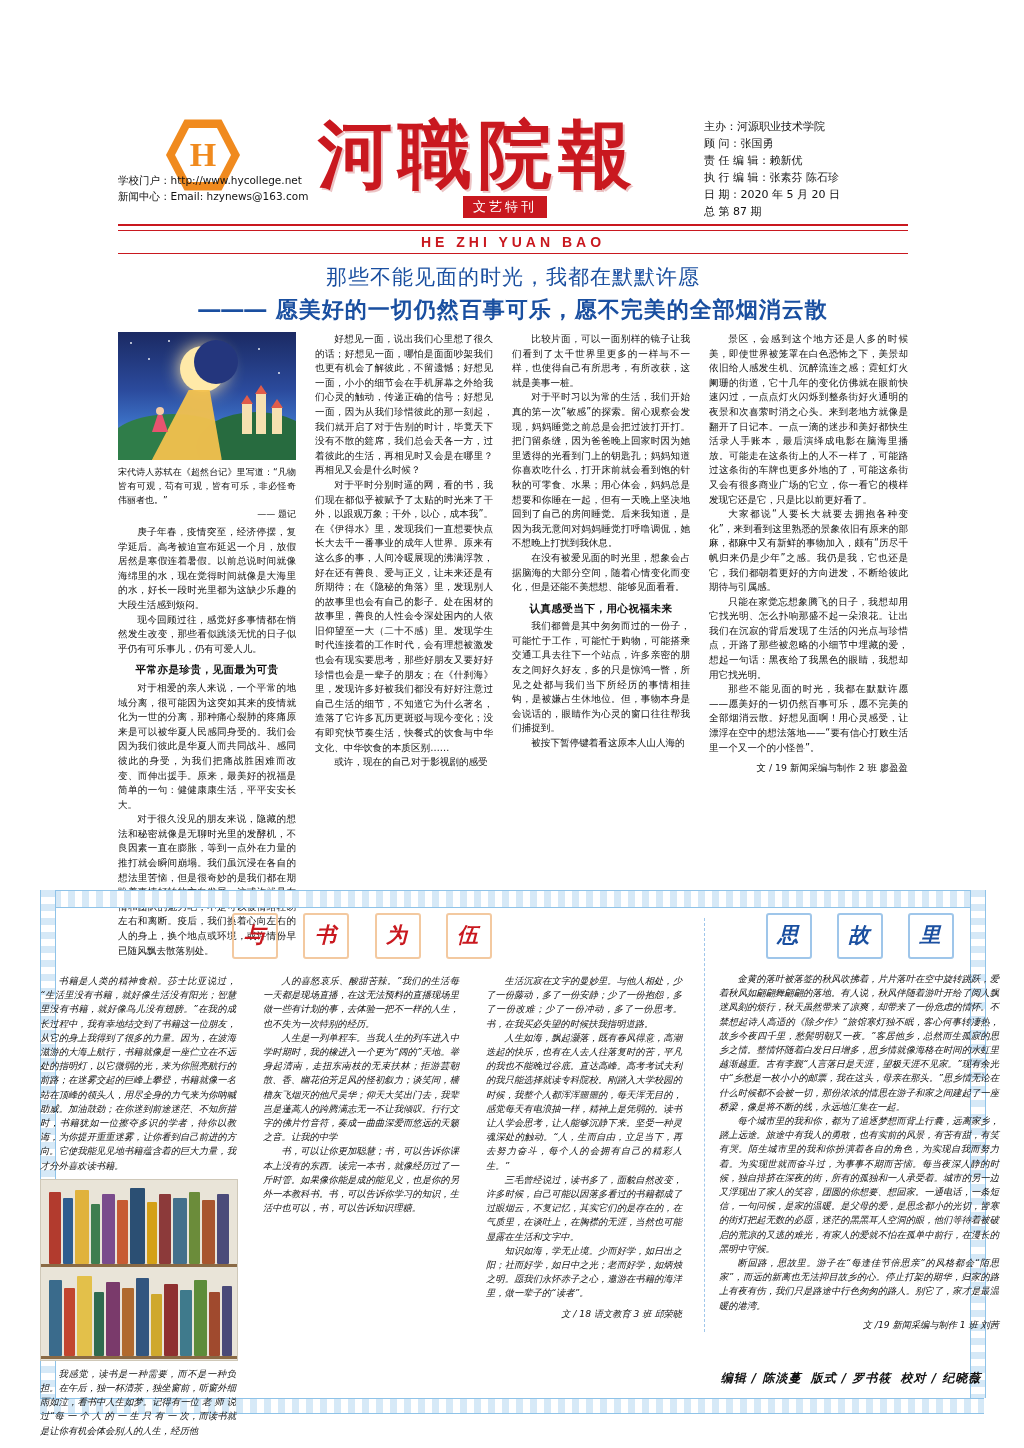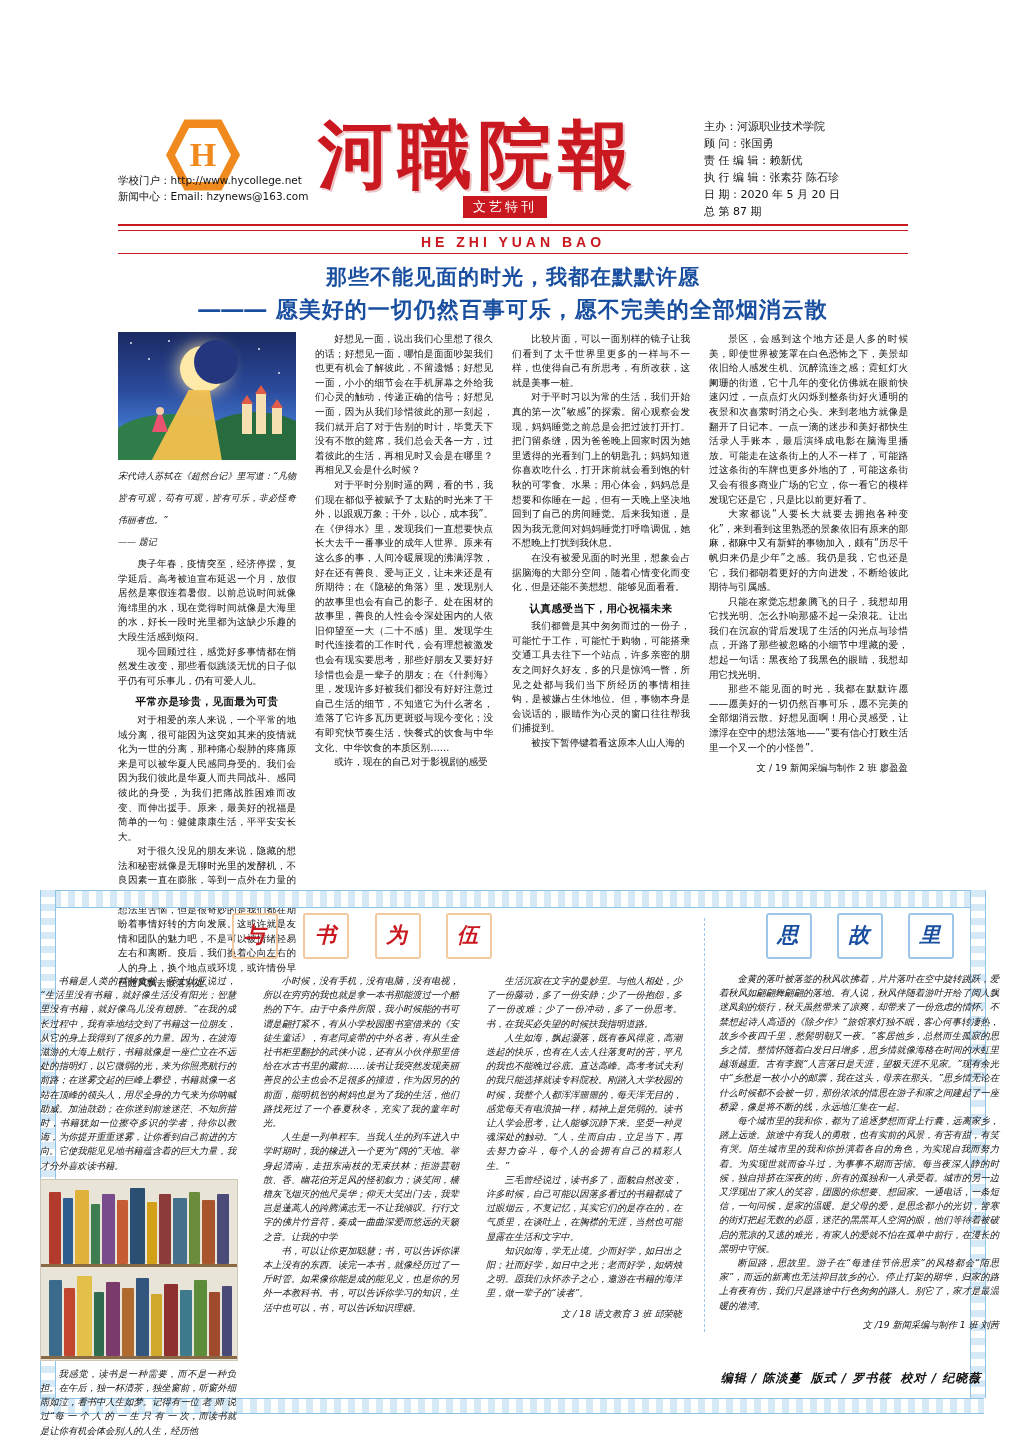--- a/index.html
+++ b/index.html
@@ -74,21 +74,21 @@
     font-family:"Liberation Sans",sans-serif;
   }
   .pinyin-bar .rule2{
     height:3px;border-top:1px solid #c9181f;margin-top:3px;
   }
   
   .headline{
     position:absolute;left:118px;top:262px;width:790px;text-align:center;
     color:#1a4fa0;
   }
-  .headline .l1{font-size:21px;font-weight:bold;letter-spacing:1px;line-height:30px;}
+  .headline .l1{font-size:21px;font-weight:normal;letter-spacing:1px;line-height:30px;}
   .headline .l2{font-size:22px;font-weight:bold;letter-spacing:1px;line-height:32px;margin-top:2px;}
   
   .article{
     position:absolute;left:118px;top:332px;width:790px;height:540px;
   }
   .col{
     position:absolute;top:0;width:178px;
     font-size:9.6px;line-height:14.6px;
     text-align:justify;
     color:#111;
@@ -142,23 +142,23 @@
     position:absolute;bottom:0;width:10px;background:#f6e0b0;
   }
   .photo .castle .t1{left:0;height:30px;}
   .photo .castle .t2{left:14px;height:40px;}
   .photo .castle .t3{left:30px;height:26px;}
   .photo .castle .r{
     position:absolute;width:0;height:0;border-left:6px solid transparent;border-right:6px solid transparent;border-bottom:9px solid #e05c4a;
   }
   .photo .star{position:absolute;width:2px;height:2px;background:#fff;border-radius:50%;opacity:.9;}
   .caption{
-    font-size:9px;line-height:22px;color:#111;margin-bottom:4px;font-style:italic;
-  }
-  .caption .sig{display:block;}
+    font-size:9px;line-height:14px;color:#111;margin-bottom:4px;
+  }
+  .caption .sig{display:block;text-align:right;}
   .subhead{
     text-align:center;font-weight:bold;font-size:10.5px;margin:6px 0 4px;color:#111;
     letter-spacing:.5px;
   }
   .byline{
     text-align:right;font-size:9.4px;margin-top:6px;
   }
   
   .divider{
     position:absolute;left:40px;top:890px;width:944px;height:16px;
@@ -376,21 +376,21 @@
           <div class="bk" style="left:123px;bottom:4px;width:14px;height:72px;background:#8f3030"></div>
           <div class="bk" style="left:139px;bottom:4px;width:12px;height:66px;background:#3f7a8c"></div>
           <div class="bk" style="left:153px;bottom:4px;width:13px;height:76px;background:#5d8c3a"></div>
           <div class="bk" style="left:168px;bottom:4px;width:11px;height:64px;background:#a04a2e"></div>
           <div class="bk" style="left:181px;bottom:4px;width:10px;height:70px;background:#4a4a78"></div>
         </div>
         <p>我感觉，读书是一种需要，而不是一种负担。在午后，独一杯清茶，独坐窗前，听窗外细雨如泣，看书中人生如梦。记得有一位 老 师 说 过“每 一 个 人 的 一 生 只 有 一 次，而读书就是让你有机会体会别人的人生，经历他</p>
       </div>
 
       <div class="bcol bc2">
-        <p>小时候，没有手机，没有电脑，没有电视，所以在穷穷的我也就是拿一本书那能渡过一个酷热的下午。由于中条件所限，我小时候能的书可谓是翩打紧不，有从小学校园图书室借来的《安徒生童话》，有老同桌带的中外名著，有从生金社书柜里翻抄的武侠小说，还有从小伙伴那里借给在水古书里的藏前……读书让我突然发现美丽善良的公主也会不足很多的撞道，作为因另的的前面，能明机智的树妈也是为了我的生活，他们路找死过了一个春夏秋冬，充实了我的童年时光。</p>
+        <p>人的喜怒哀乐、酸甜苦辣。”我们的生活每一天都是现场直播，在这无法预料的直播现场里做一些有计划的事，去体验一把不一样的人生，也不失为一次特别的经历。</p>
         <p>人生是一列单程车。当我人生的列车进入中学时期时，我的橡进入一个更为“阔的”天地。举身起清南，走扭东南枝的无束扶林；拒游芸朝散、香、幽花伯芳足风的怪初叙力；谈笑间，樯橹灰飞烟灭的他尺吴华；仰天大笑出门去，我辈岂是蓬蒿人的跨腾满志无一不让我倾叹。行行文字的佛片竹音符，奏成一曲曲深爱而悠远的天籁之音。让我的中学</p>
         <p>书，可以让你更加聪慧；书，可以告诉你课本上没有的东西。读完一本书，就像经历过了一斤时管。如果像你能是成的能见义，也是你的另外一本教科书。书，可以告诉你学习的知识，生活中也可以，书，可以告诉知识理糖。</p>
       </div>
 
       <div class="bcol bc3">
         <p>生活沉寂在文字的曼妙里。与他人相处，少了一份藤动，多了一份安静；少了一份抱怨，多了一份改难；少了一份冲动，多了一份思考。书，在我买必失望的时候扶我指明道路。</p>
         <p>人生如海，飘起灏落，既有春风得意，高潮迭起的快乐，也有在人去人往落复时的苦，平凡的我也不能晚过谷底。直达高峰。高考考试夫利的我只能选择就读专科院校。刚踏入大学校园的时候，我整个人都浑浑噩噩的，每天浑无目的，感觉每天有电浪抽一样，精神上是凭弱的。读书让人学会思考，让人能够沉静下来。坚受一种灵魂深处的触动。“人，生而自由，立足当下，再去努力奋斗，每个人的会拥有自己的精彩人生。”</p>
         <p>三毛曾经说过，读书多了，面貌自然改变，许多时候，自己可能以因落多看过的书籍都成了过眼烟云，不复记忆，其实它们的是存在的，在气质里，在谈吐上，在胸襟的无涯，当然也可能显露在生活和文字中。</p>
         <p>知识如海，学无止境。少而好学，如日出之阳；社而好学，如日中之光；老而好学，如炳烛之明。愿我们永怀赤子之心，邀游在书籍的海洋里，做一辈子的“读者”。</p>
         <div class="b-byline">文 / 18 语文教育 3 班 邱荣晓</div>

